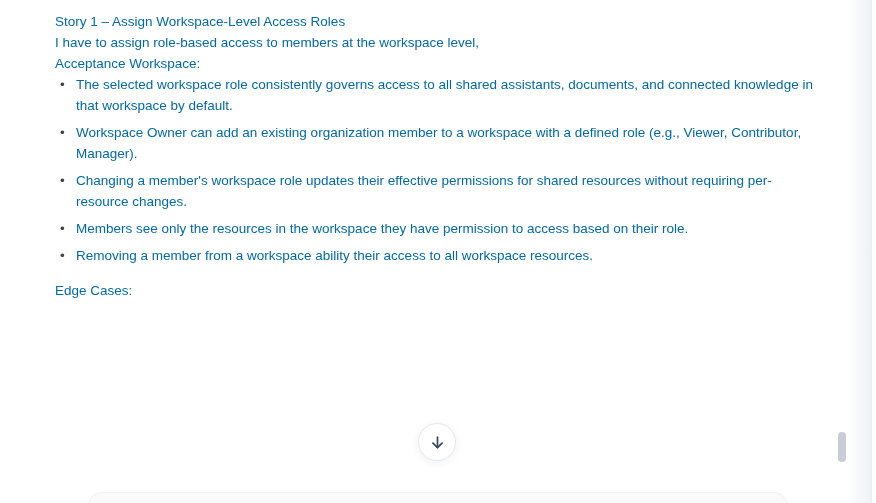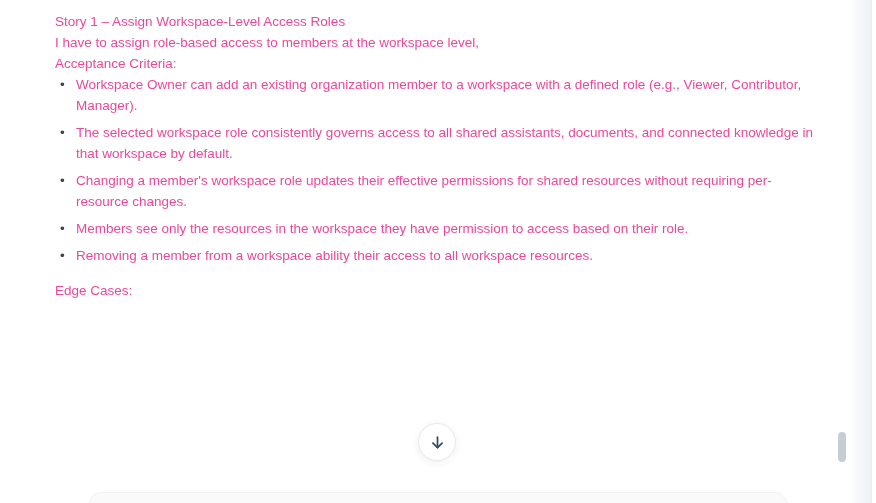--- a/index.html
+++ b/index.html
@@ -15,21 +15,21 @@
     background: #ffffff;
     overflow: hidden;
   }
   .content {
     position: absolute;
     left: 55px; top: 0;
     width: 762px;
     padding-top: 11px;
     font-size: 13.5px;
     line-height: 21px;
-    color: #ec4899;
+    color: #0369a1;
     -webkit-font-smoothing: antialiased;
   }
   .content p { margin: 0; }
   .mb13 { margin-bottom: 13px; }
   .mb14 { margin-bottom: 14px; }
   .mb20 { margin-bottom: 20px; }
   .content ul {
     list-style: none;
     margin: 0 0 14px 0;
   }
@@ -90,24 +90,24 @@
 </style>
 </head>
 <body>
 
 <div class="viewport">
 
   <div class="content">
     <p class="mb13">Story 1 – Assign Workspace-Level Access Roles</p>
     <p class="mb20">I have to assign role-based access to members at the workspace level,</p>
 
-    <p class="mb14">Acceptance Criteria:</p>
+    <p class="mb14">Acceptance Workspace:</p>
     <ul>
+      <li>The selected workspace role consistently governs access to all shared assistants, documents, and connected knowledge in that workspace by default.</li>
       <li>Workspace Owner can add an existing organization member to a workspace with a defined role (e.g., Viewer, Contributor, Manager).</li>
-      <li>The selected workspace role consistently governs access to all shared assistants, documents, and connected knowledge in that workspace by default.</li>
       <li>Changing a member's workspace role updates their effective permissions for shared resources without requiring per-resource changes.</li>
       <li>Members see only the resources in the workspace they have permission to access based on their role.</li>
       <li>Removing a member from a workspace ability their access to all workspace resources.</li>
     </ul>
 
     <p class="mb14">Edge Cases:</p>
   </div>
 
   <button class="scroll-btn">
     <span>

